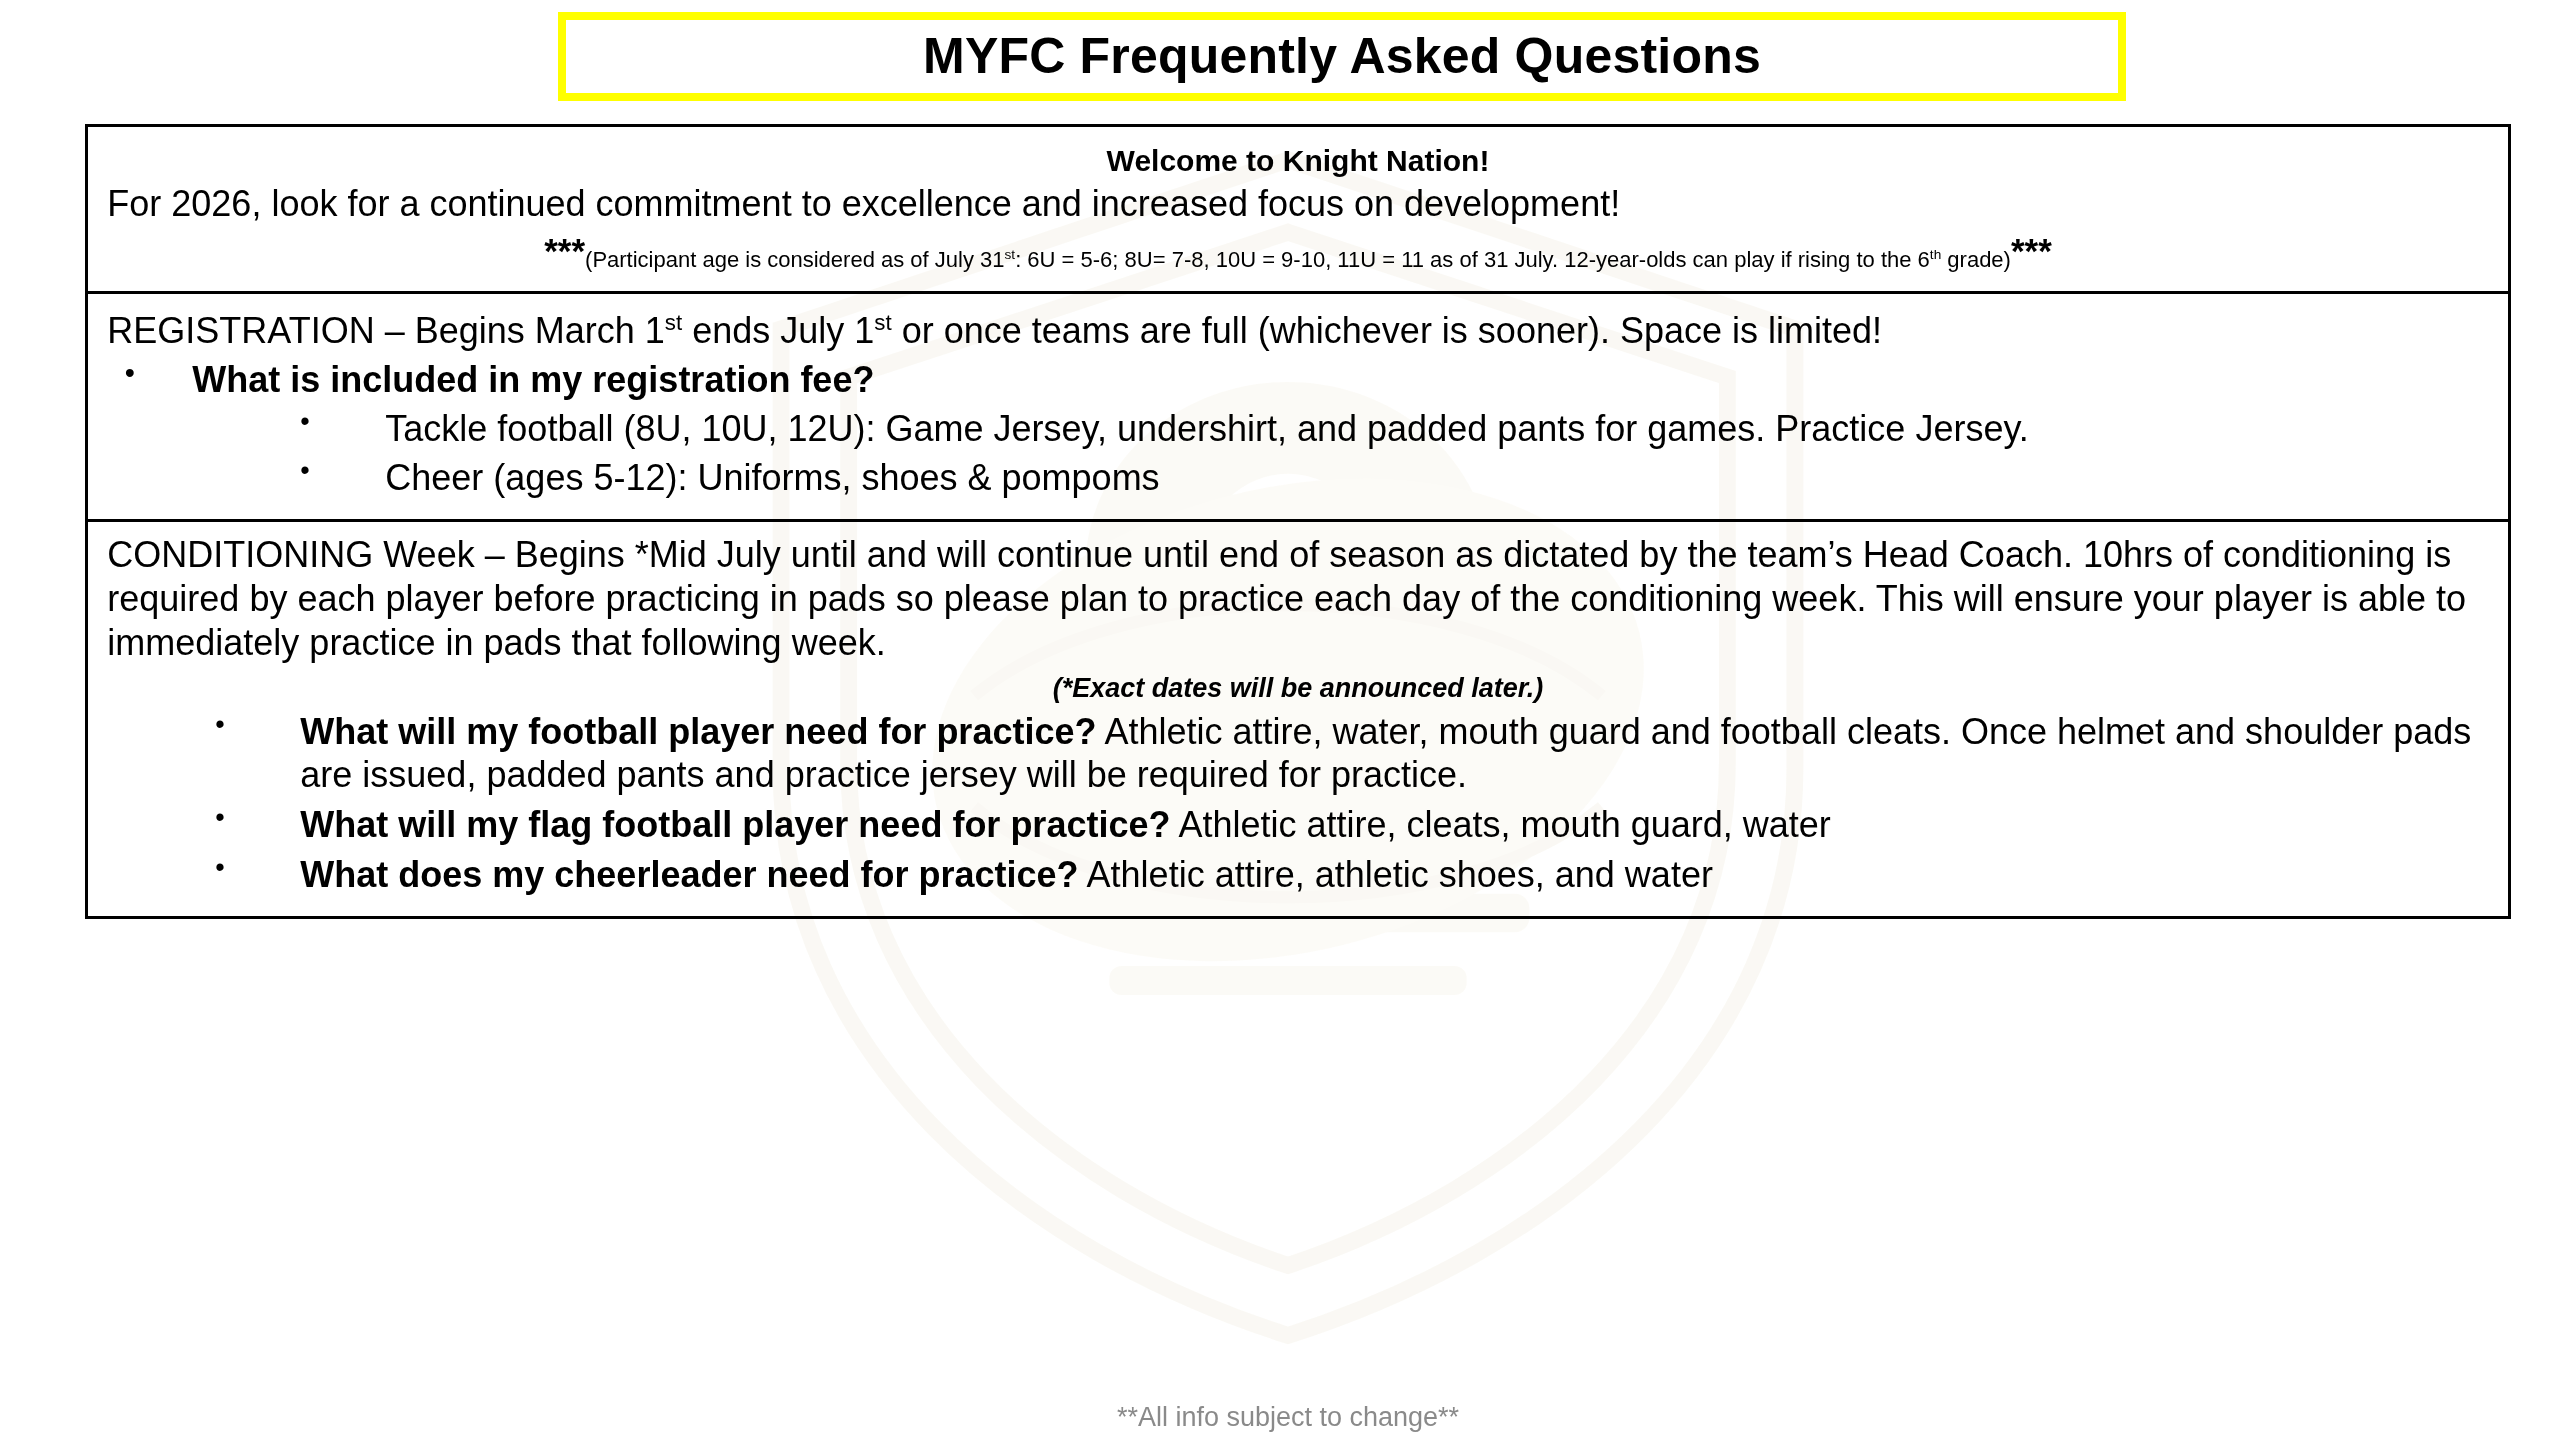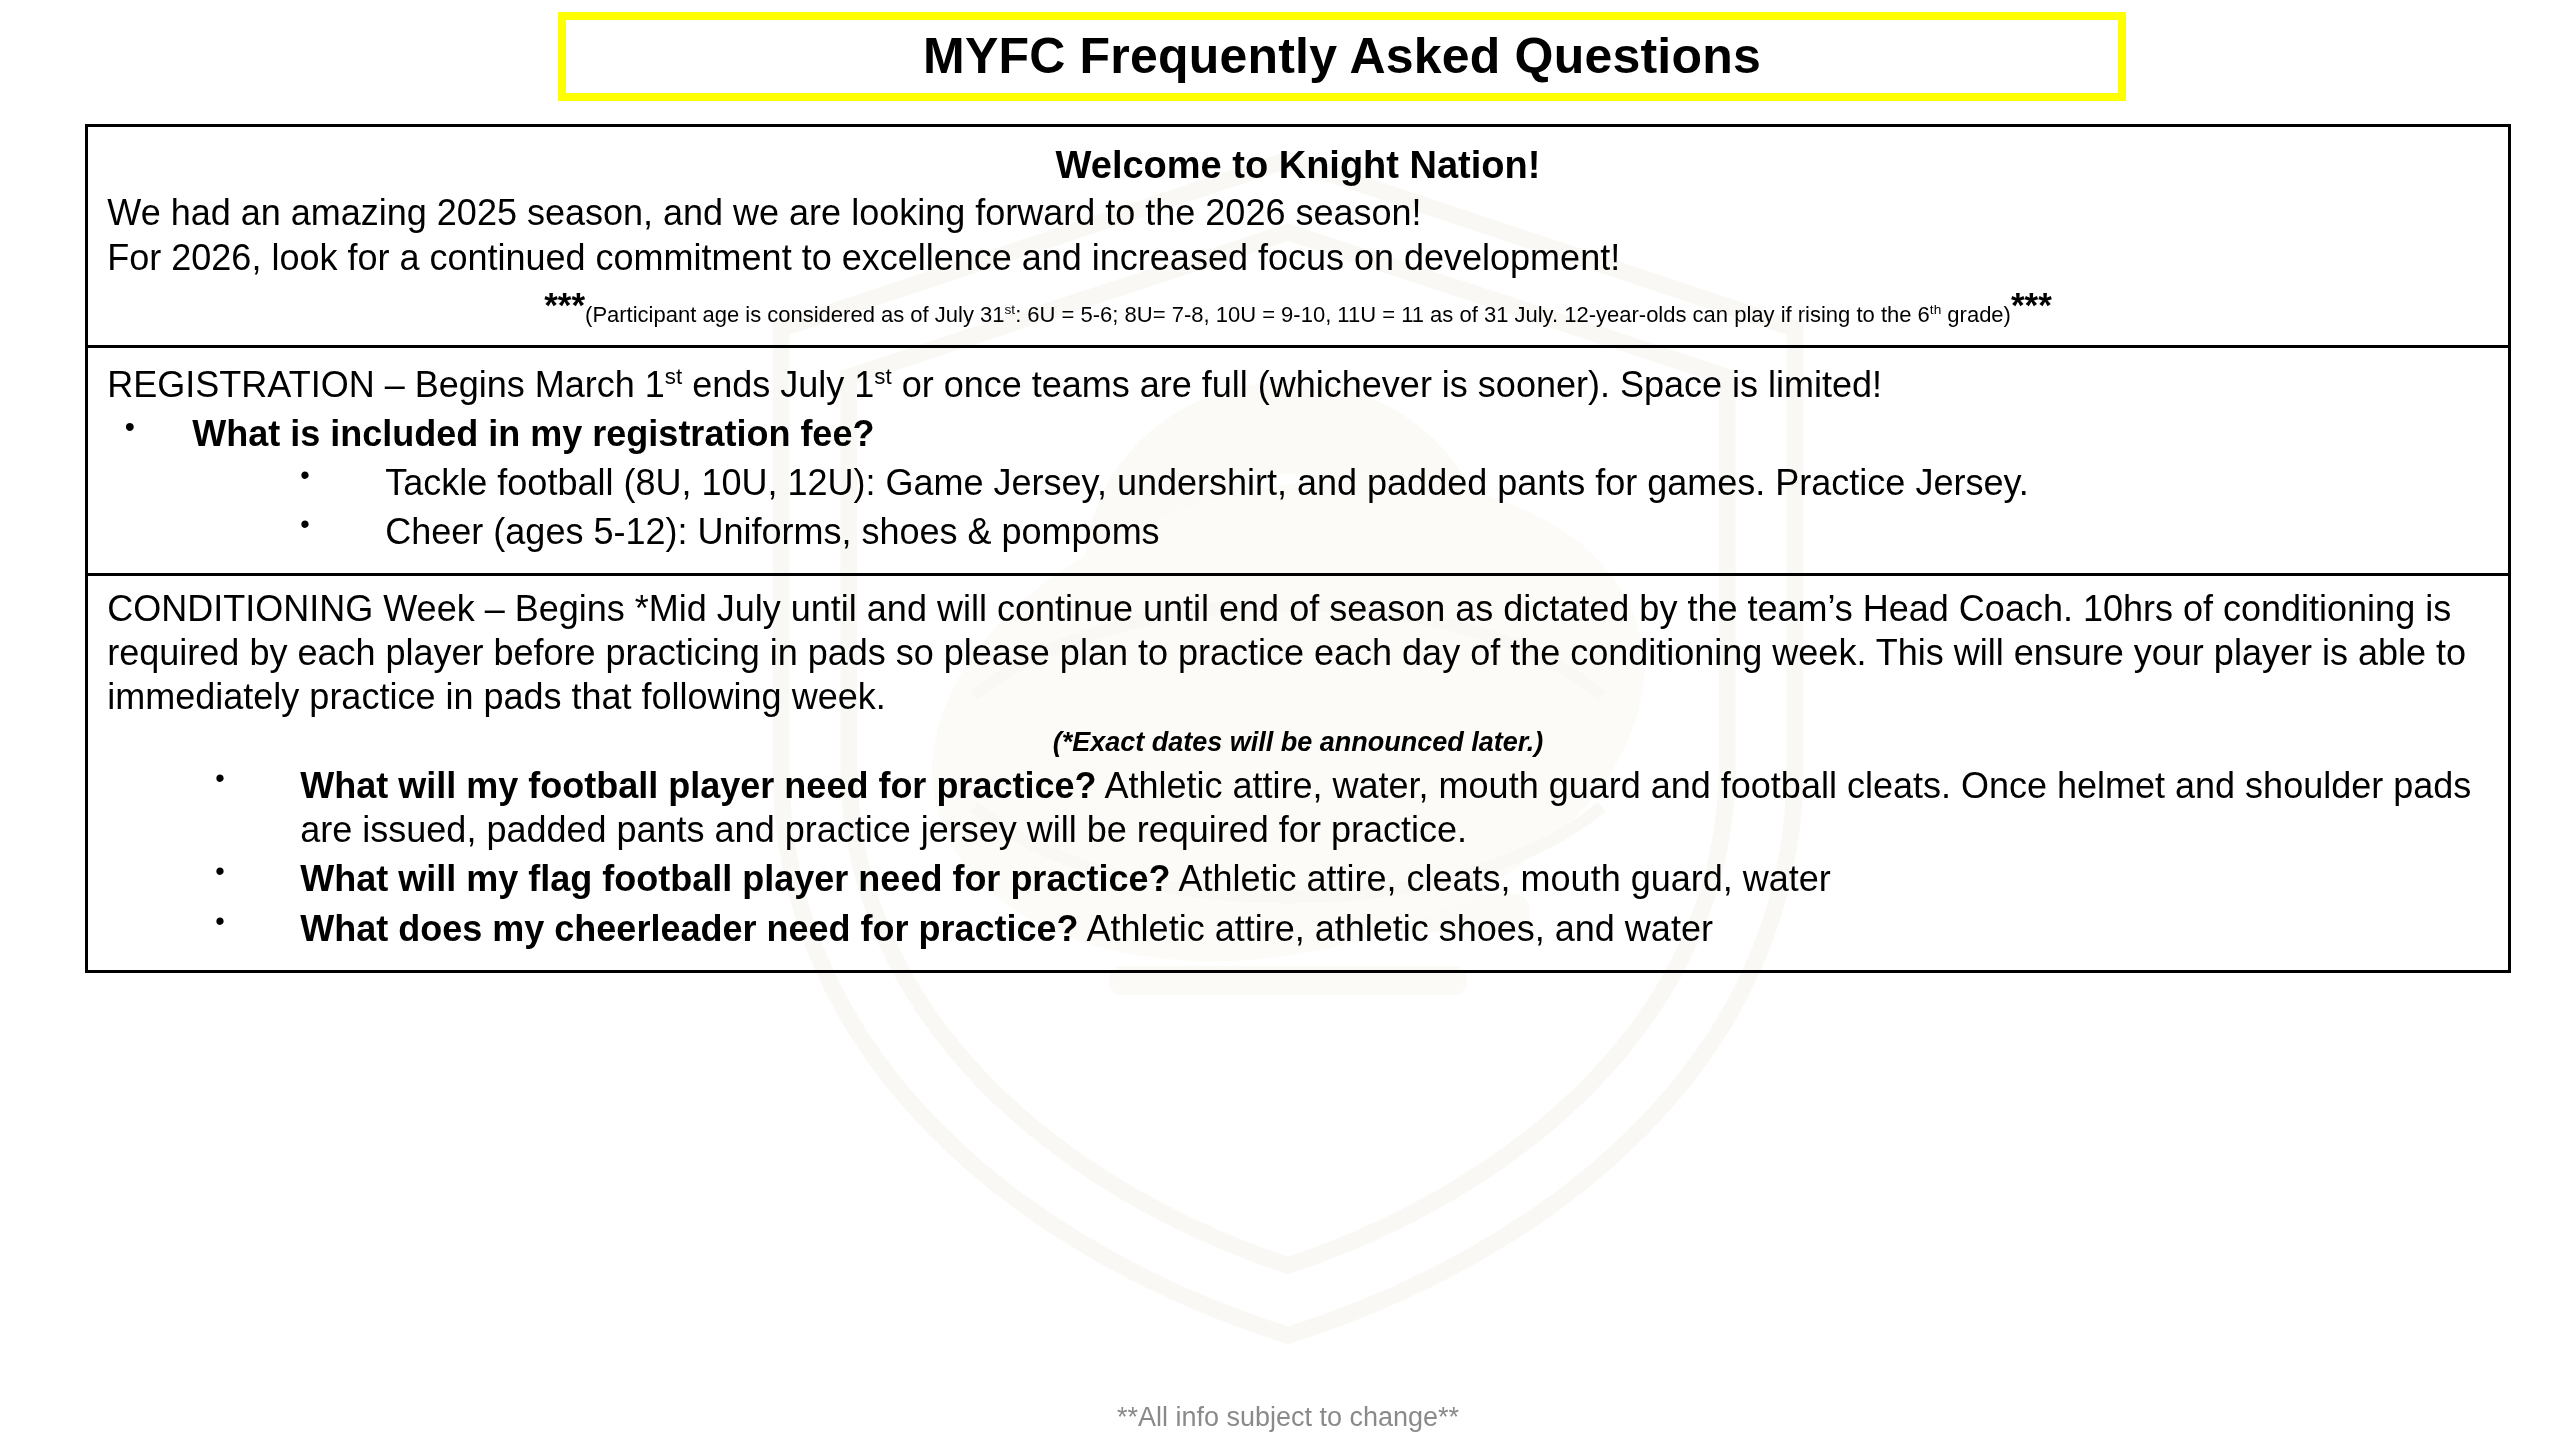--- a/index.html
+++ b/index.html
@@ -77,21 +77,21 @@
     border-top: 3.9px solid #000000;
   }
 
   .sec-pad {
     padding: 9.7px 19.3px 13.5px 19.3px;
   }
 
   
   .welcome-head {
     text-align: center;
-    font-size: 38px;
+    font-size: 30px;
     font-weight: bold;
     margin: 7.7px 0 3.9px 0;
   }
   .body-line {
     font-size: 36px;
     line-height: 1.20;
     margin: 0 0 1.9px 0;
     white-space: nowrap;
   }
   a.link, .link {
@@ -237,21 +237,20 @@
 <div class="page">
 
   <div class="title-box">
     <div class="title-text">MYFC Frequently Asked Questions</div>
   </div>
 
   <div class="frame">
 
     <div class="section sec-pad">
       <div class="welcome-head">Welcome to Knight Nation!</div>
-      <div class="body-line">We had an amazing 2025 season, and we are looking forward to the 2026 season!</div>
       <div class="body-line">For 2026, look for a continued commitment to excellence and increased focus on development!</div>
       <div class="agenote"><span class="stars">***</span><span class="agenote-text"><span>(Participant age is considered as of July 31</span><sup>st</sup><span>: 6U = 5-6; 8U= 7-8, 10U = 9-10, 11U = 11 as of 31 July. 12-year-olds can play if rising to the 6</span><sup>th</sup><span> grade)</span></span><span class="stars">***</span></div>
     </div>
 
     <div class="section sec-pad">
       <div class="reg-head"><span>REGISTRATION – Begins March 1</span><sup>st</sup><span> ends July 1</span><sup>st</sup><span> or once teams are full (whichever is sooner). Space is limited!</span></div>
       <ul class="lvl1">
         <li><span class="q">What is included in my registration fee?</span>
           <ul class="lvl2">
             <li>Tackle football (8U, 10U, 12U): Game Jersey, undershirt, and padded pants for games. Practice Jersey.</li>

